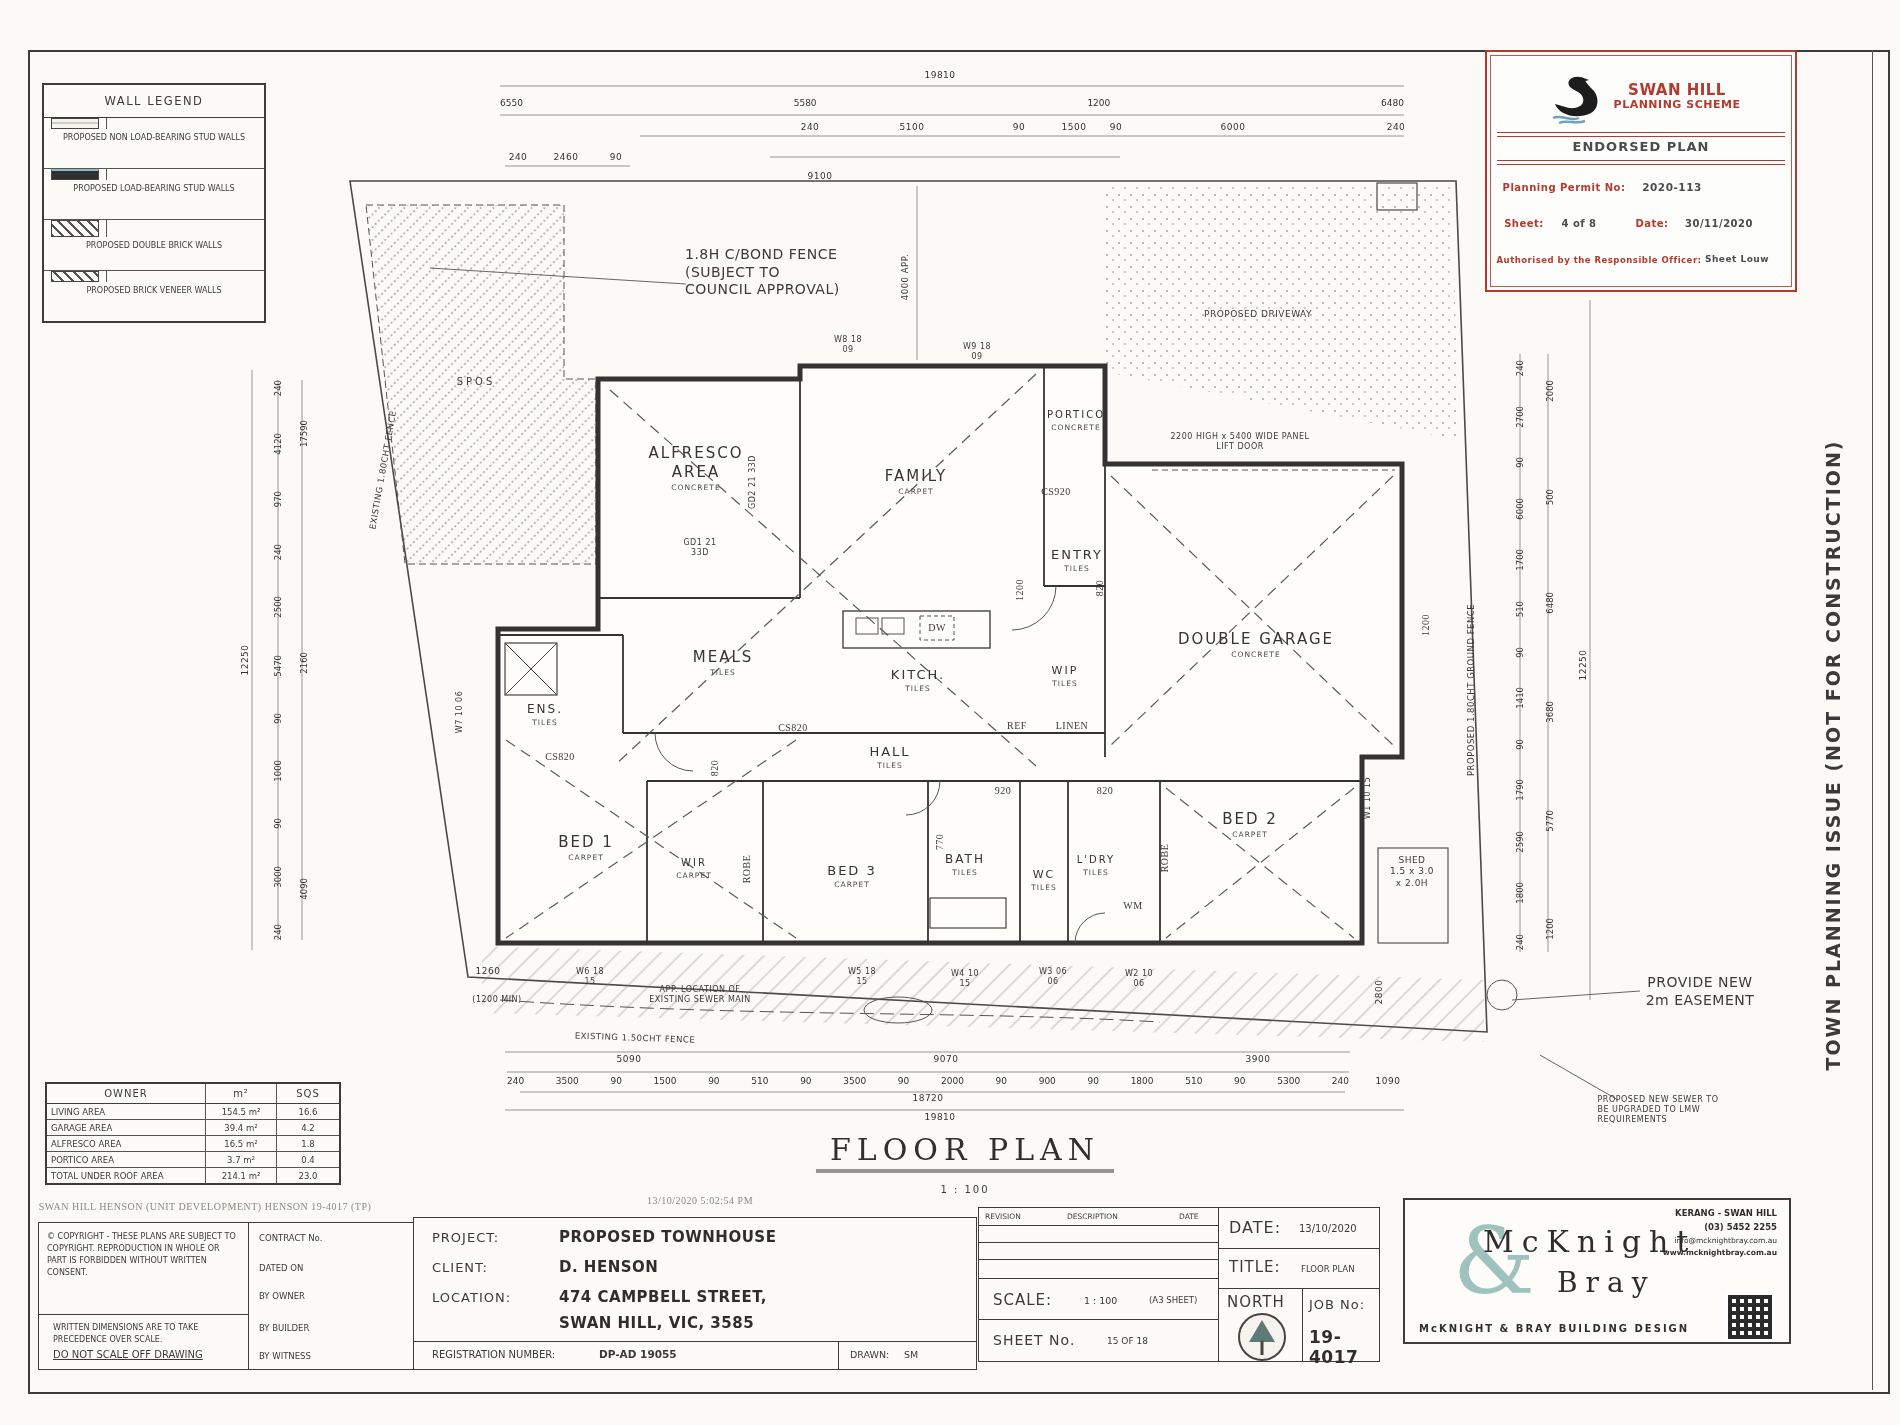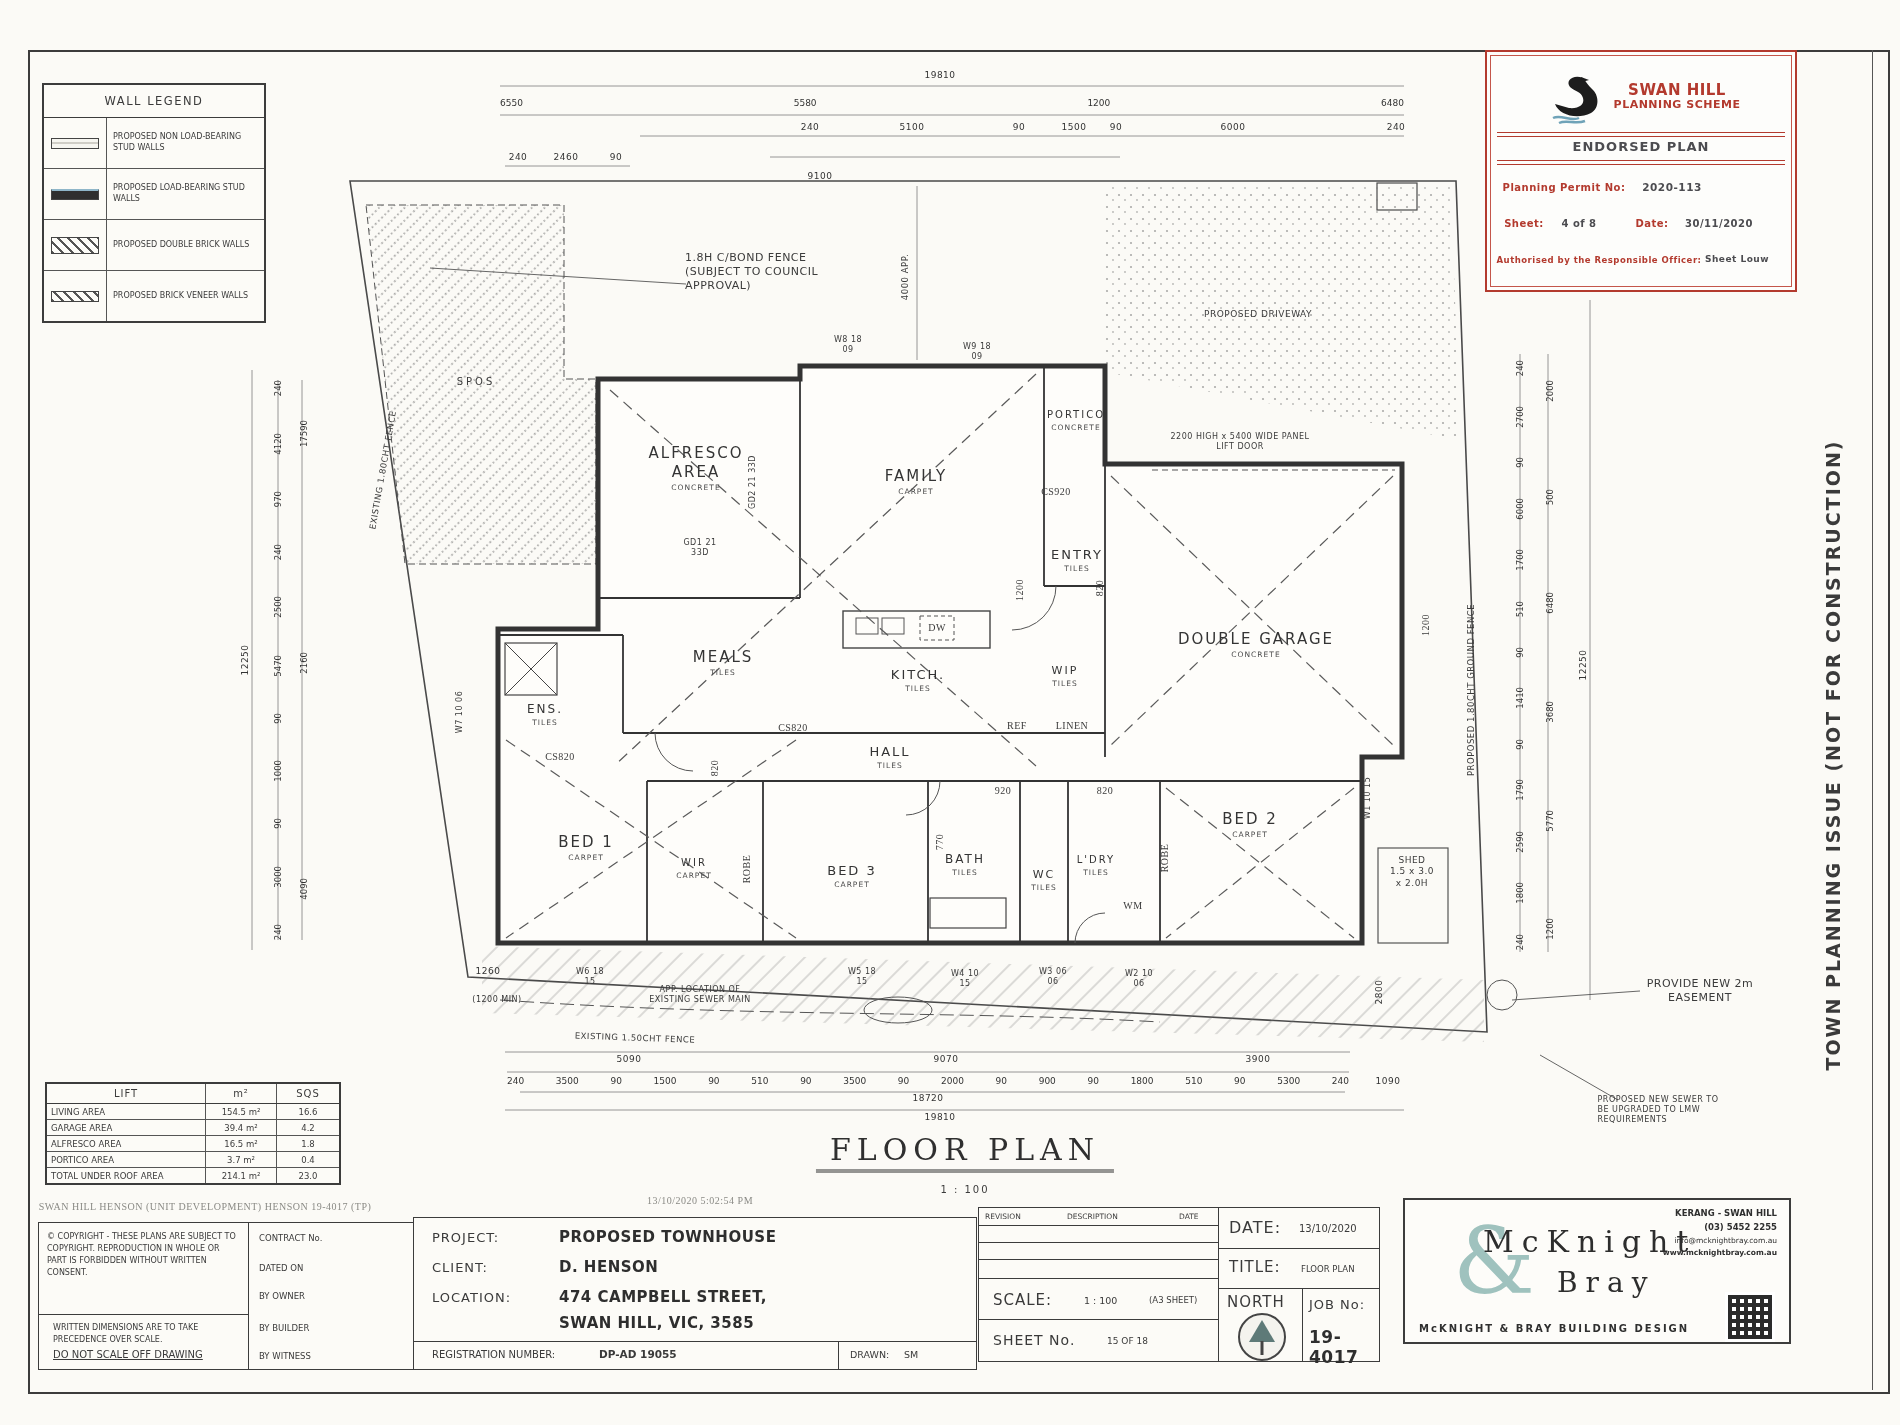--- a/index.html
+++ b/index.html
@@ -12,26 +12,26 @@
        letter-spacing:.5px;white-space:nowrap;text-align:center;line-height:1.25;}
   .v{writing-mode:vertical-rl;transform:translate(-50%,-50%) rotate(180deg);}
   .room{font-size:15px;letter-spacing:2px;color:#343434;}
   .room .fin{display:block;font-size:7.5px;letter-spacing:1px;margin-top:1px;color:#4a4a4a;}
   .wrap{white-space:normal;}
   .dim{font-size:9px;color:#333;}
   .vdim{font-size:8.5px;color:#333;writing-mode:vertical-rl;transform:rotate(180deg);}
   .dimrow{position:absolute;display:flex;justify-content:space-between;}
   .dimcol{position:absolute;display:flex;flex-direction:column;justify-content:space-between;align-items:center;}
   .tag{font-size:8px;white-space:normal;width:32px;}
-  .note{font-size:11px;white-space:normal;}
+  .note{font-size:14px;white-space:normal;}
   .tiny{font-size:10px;font-family:Liberation Serif, serif;}
   
   .legend{position:absolute;left:42px;top:83px;width:220px;border:2px solid #3c3c3c;background:#fcfbf7;}
   .legend .lt{border-bottom:1.5px solid #3c3c3c;text-align:center;font-size:11.5px;letter-spacing:1.5px;padding:9px 0;}
-  .lrow{display:flex;align-items:center;border-bottom:1px solid #555;min-height:50px;}
+  .lrow{display:flex;align-items:center;border-bottom:1px solid #555;min-height:50px;flex-direction:column;}
   .lrow:last-child{border-bottom:none;}
   .lsw{width:62px;display:flex;justify-content:center;border-right:1px solid #555;align-self:stretch;align-items:center;}
   .ltx{flex:1;font-size:8px;padding:4px 6px;line-height:1.35;}
   .sw{width:46px;height:9px;border:1px solid #444;background:#f2f1ec;}
   .sw.nlb{background:linear-gradient(#f6f5f0 0 3px,#cfcdc6 3px 5px,#f6f5f0 5px);}
   .sw.lb{background:#2f2f2f;height:8px;border-top:2px solid #8fb6c9;}
   .sw.bv{background:repeating-linear-gradient(45deg,#555 0 2px,transparent 2px 7px);}
   .sw.db{height:15px;background:repeating-linear-gradient(45deg,#555 0 2px,transparent 2px 7px),
          linear-gradient(transparent 0 6px,#fff 6px 9px,transparent 9px);}
   
@@ -384,21 +384,21 @@
   <div class="lbl v dim" style="left:1380px;top:992px;">2800</div>
   <div class="lbl dim" style="left:1388px;top:1082px;">1090</div>
 
   <div class="fptitle">FLOOR PLAN</div>
   <div class="lbl" style="left:965px;top:1190px;font-size:10px;letter-spacing:2px;">1 : 100</div>
   <div class="lbl tiny" style="left:700px;top:1201px;color:#8a8a85;">13/10/2020 5:02:54 PM</div>
   <div class="lbl tiny" style="left:205px;top:1207px;color:#8a8a85;">SWAN HILL HENSON (UNIT DEVELOPMENT) HENSON 19-4017 (TP)</div>
 
   <div class="atable">
     <div class="arow ahead">
-        <span class="atc">LIFT</span>
+        <span class="atc">OWNER</span>
         <span class="atc">m²</span>
         <span class="atc">SQS</span>
       </div>
     <div class="arow">
         <span class="atc">LIVING AREA</span>
         <span class="atc">154.5 m²</span>
         <span class="atc">16.6</span>
       </div>
     <div class="arow">
         <span class="atc">GARAGE AREA</span>

